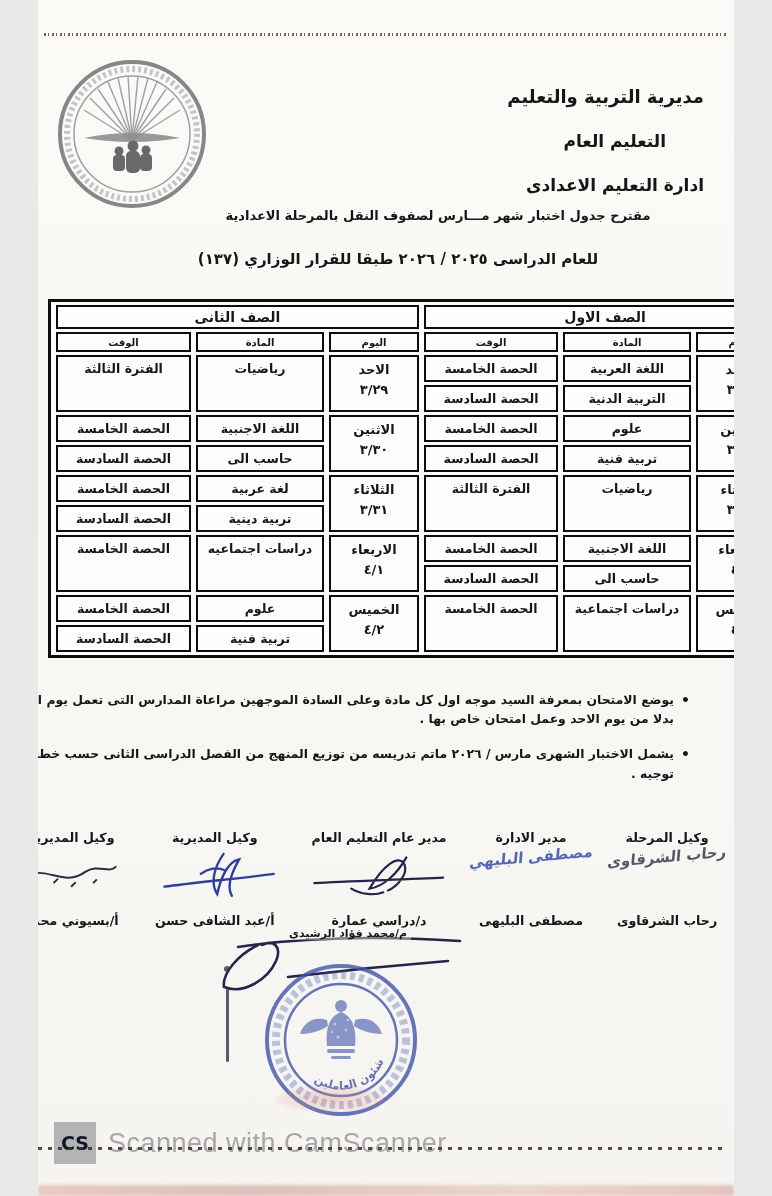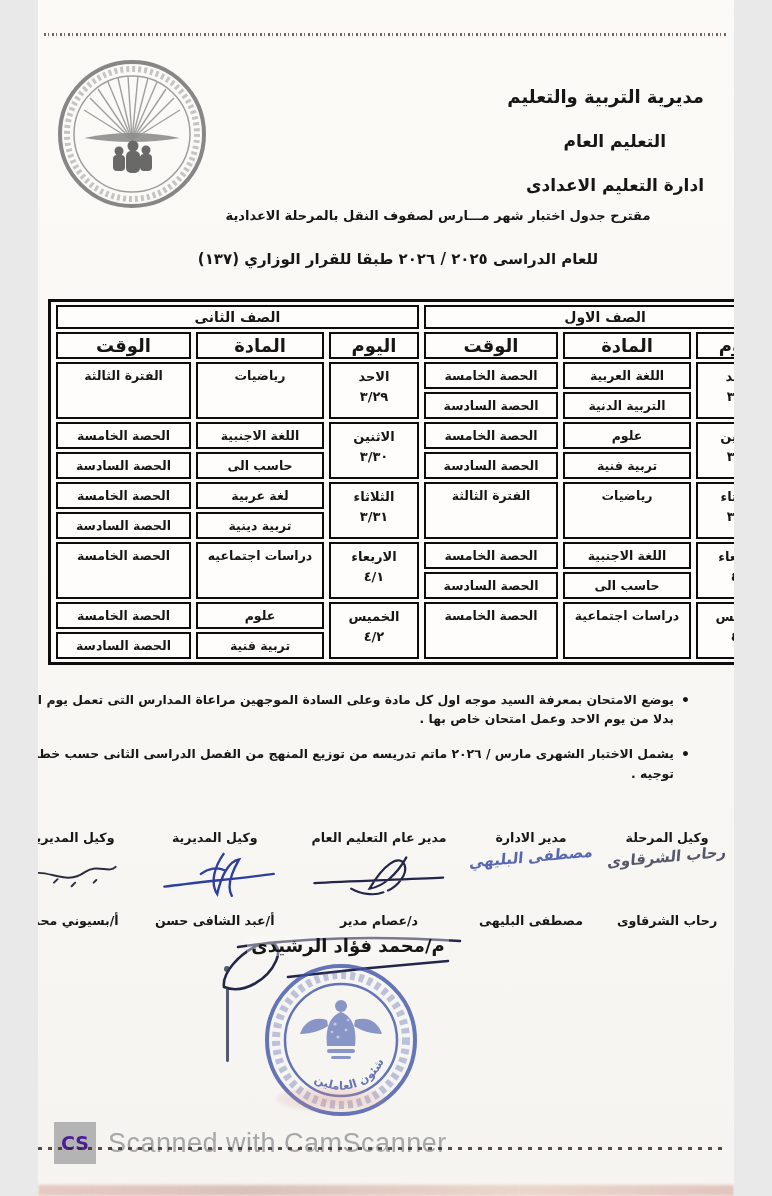--- a/index.html
+++ b/index.html
@@ -31,21 +31,21 @@
   .org .l3{font-size:17px;}
   .title1{position:absolute;top:208px;left:120px;width:560px;text-align:center;font-weight:bold;font-size:13px;}
   .title2{position:absolute;top:250px;left:100px;width:520px;text-align:center;font-weight:bold;font-size:15px;}
   
   .logo{position:absolute;top:58px;left:18px;width:152px;height:152px;opacity:.82;}
   
   .tblwrap{position:absolute;top:299px;left:10px;width:746px;border:3px solid #0e0e0e;background:#fcfbf8;padding:0;}
   table.sched{border-collapse:separate;border-spacing:5px 3px;width:100%;table-layout:fixed;direction:rtl;}
   table.sched th,table.sched td{border:2.5px solid #0c0c0c;background:#fefdfb;font-weight:bold;text-align:center;padding:1px 2px;}
   table.sched th.grade{height:24px;font-size:14px;}
-  table.sched th.colh{height:20px;font-size:18px;}
+  table.sched th.colh{height:20px;font-size:10px;}
   table.sched td{height:27px;font-size:12.5px;vertical-align:middle;}
   table.sched td.day{vertical-align:top;padding-top:3px;line-height:1.5;font-size:13px;}
   table.sched td.top{vertical-align:top;padding-top:4px;}
   
   .notes{position:absolute;top:690px;right:26px;width:716px;direction:rtl;font-weight:bold;font-size:12.4px;line-height:1.55;}
   .note0{margin-bottom:18px;padding-right:12px;}
   ul.bul{margin:0;padding:0 18px 0 0;list-style:none;}
   ul.bul li{margin-bottom:16px;position:relative;padding-right:16px;}
   ul.bul li::before{content:"•";position:absolute;right:0;top:0;font-size:14px;}
   
@@ -54,32 +54,32 @@
   .sig .t{font-size:12.6px;}
   .sig .n{position:absolute;bottom:0;width:100%;font-size:12.6px;}
   .sig .script{position:absolute;top:18px;width:100%;text-align:center;
     font-size:15px;transform:rotate(-5deg) skewX(-10deg);opacity:.85;}
   .sig svg{position:absolute;left:0;top:14px;width:100%;height:58px;overflow:visible;}
   .s0{width:152px;} .s1{width:148px;} .s2{width:188px;} .s3{width:176px;} .s4{width:140px;}
   
   .approve{position:absolute;top:913px;left:150px;width:320px;text-align:center;direction:rtl;}
   .approve .line{font-weight:bold;font-size:14.5px;}
   .approve svg{position:absolute;top:8px;left:10px;width:300px;height:90px;overflow:visible;}
-  .approve .name{position:relative;z-index:2;display:inline-block;margin-top:22px;
-    font-weight:bold;font-size:18px;background:rgba(252,251,248,.4);padding:0 4px;}
+  .approve .name{position:relative;z-index:2;display:inline-block;margin-top:14px;
+    font-weight:bold;font-size:11px;background:rgba(252,251,248,.4);padding:0 4px;}
   .penmark{position:absolute;top:988px;left:188px;width:3px;height:74px;background:#2e3550;opacity:.8;border-radius:2px;}
   .penmark::after{content:"";position:absolute;top:-22px;left:-2px;width:6px;height:6px;border-radius:50%;background:#2e3550;}
   
   .stamp{position:absolute;top:962px;left:222px;width:162px;height:162px;opacity:.8;}
   .smudge{position:absolute;top:1086px;left:238px;width:110px;height:26px;border-radius:50%;
     background:radial-gradient(ellipse at center,rgba(220,140,130,.35),rgba(220,150,140,.12) 70%,transparent);
     filter:blur(1.5px);}
   
   .wm{position:absolute;top:1122px;left:16px;display:flex;align-items:center;gap:12px;z-index:5;}
-  .wm .badge{width:42px;height:42px;background:#b4b4b4;border-radius:0;color:#4c1d95;
+  .wm .badge{width:42px;height:42px;background:#b4b4b4;border-radius:0;color:#0f172a;
     display:flex;align-items:center;justify-content:center;font-weight:bold;font-size:19px;}
   .wm .txt{font-size:27px;color:#a7a7a7;letter-spacing:.5px;font-family:"Liberation Sans",sans-serif;}
 </style>
 </head>
 <body>
 
 <div class="page">
 
   <div class="dotline-top"></div>
   <div class="dotline-right"></div>
@@ -264,21 +264,21 @@
     <div class="sig s1">
       <div class="t">مدير الادارة</div>
       <div class="script" style="color:#3a4da6">مصطفى البليهي</div>
       <div class="n">مصطفى البليهى</div>
     </div>
     <div class="sig s2">
       <svg viewBox="0 0 180 58">
         <path d="M20,40 C55,38 120,36 160,34 M120,12 C110,30 95,44 80,46 C95,20 112,8 118,20 C122,30 110,44 100,48 M60,46 C70,52 85,54 95,50" fill="none" stroke="#23264a" stroke-width="2.4" stroke-linecap="round"></path>
       </svg>
       <div class="t">مدير عام التعليم العام</div>
-      <div class="n">د/عصام مدير</div>
+      <div class="n">د/دراسي عمارة</div>
     </div>
     <div class="sig s3">
       <svg viewBox="0 0 170 58">
         <path d="M30,44 C60,40 120,34 150,30 M95,8 C85,22 80,40 88,52 C92,34 100,16 112,14 C104,28 98,44 104,54 M70,30 C78,24 88,22 96,26" fill="none" stroke="#2c3e9e" stroke-width="2.6" stroke-linecap="round"></path>
       </svg>
       <div class="t">وكيل المديرية</div>
       <div class="n">أ/عبد الشافى حسن</div>
     </div>
     <div class="sig s4">
       <svg viewBox="0 0 140 58">

